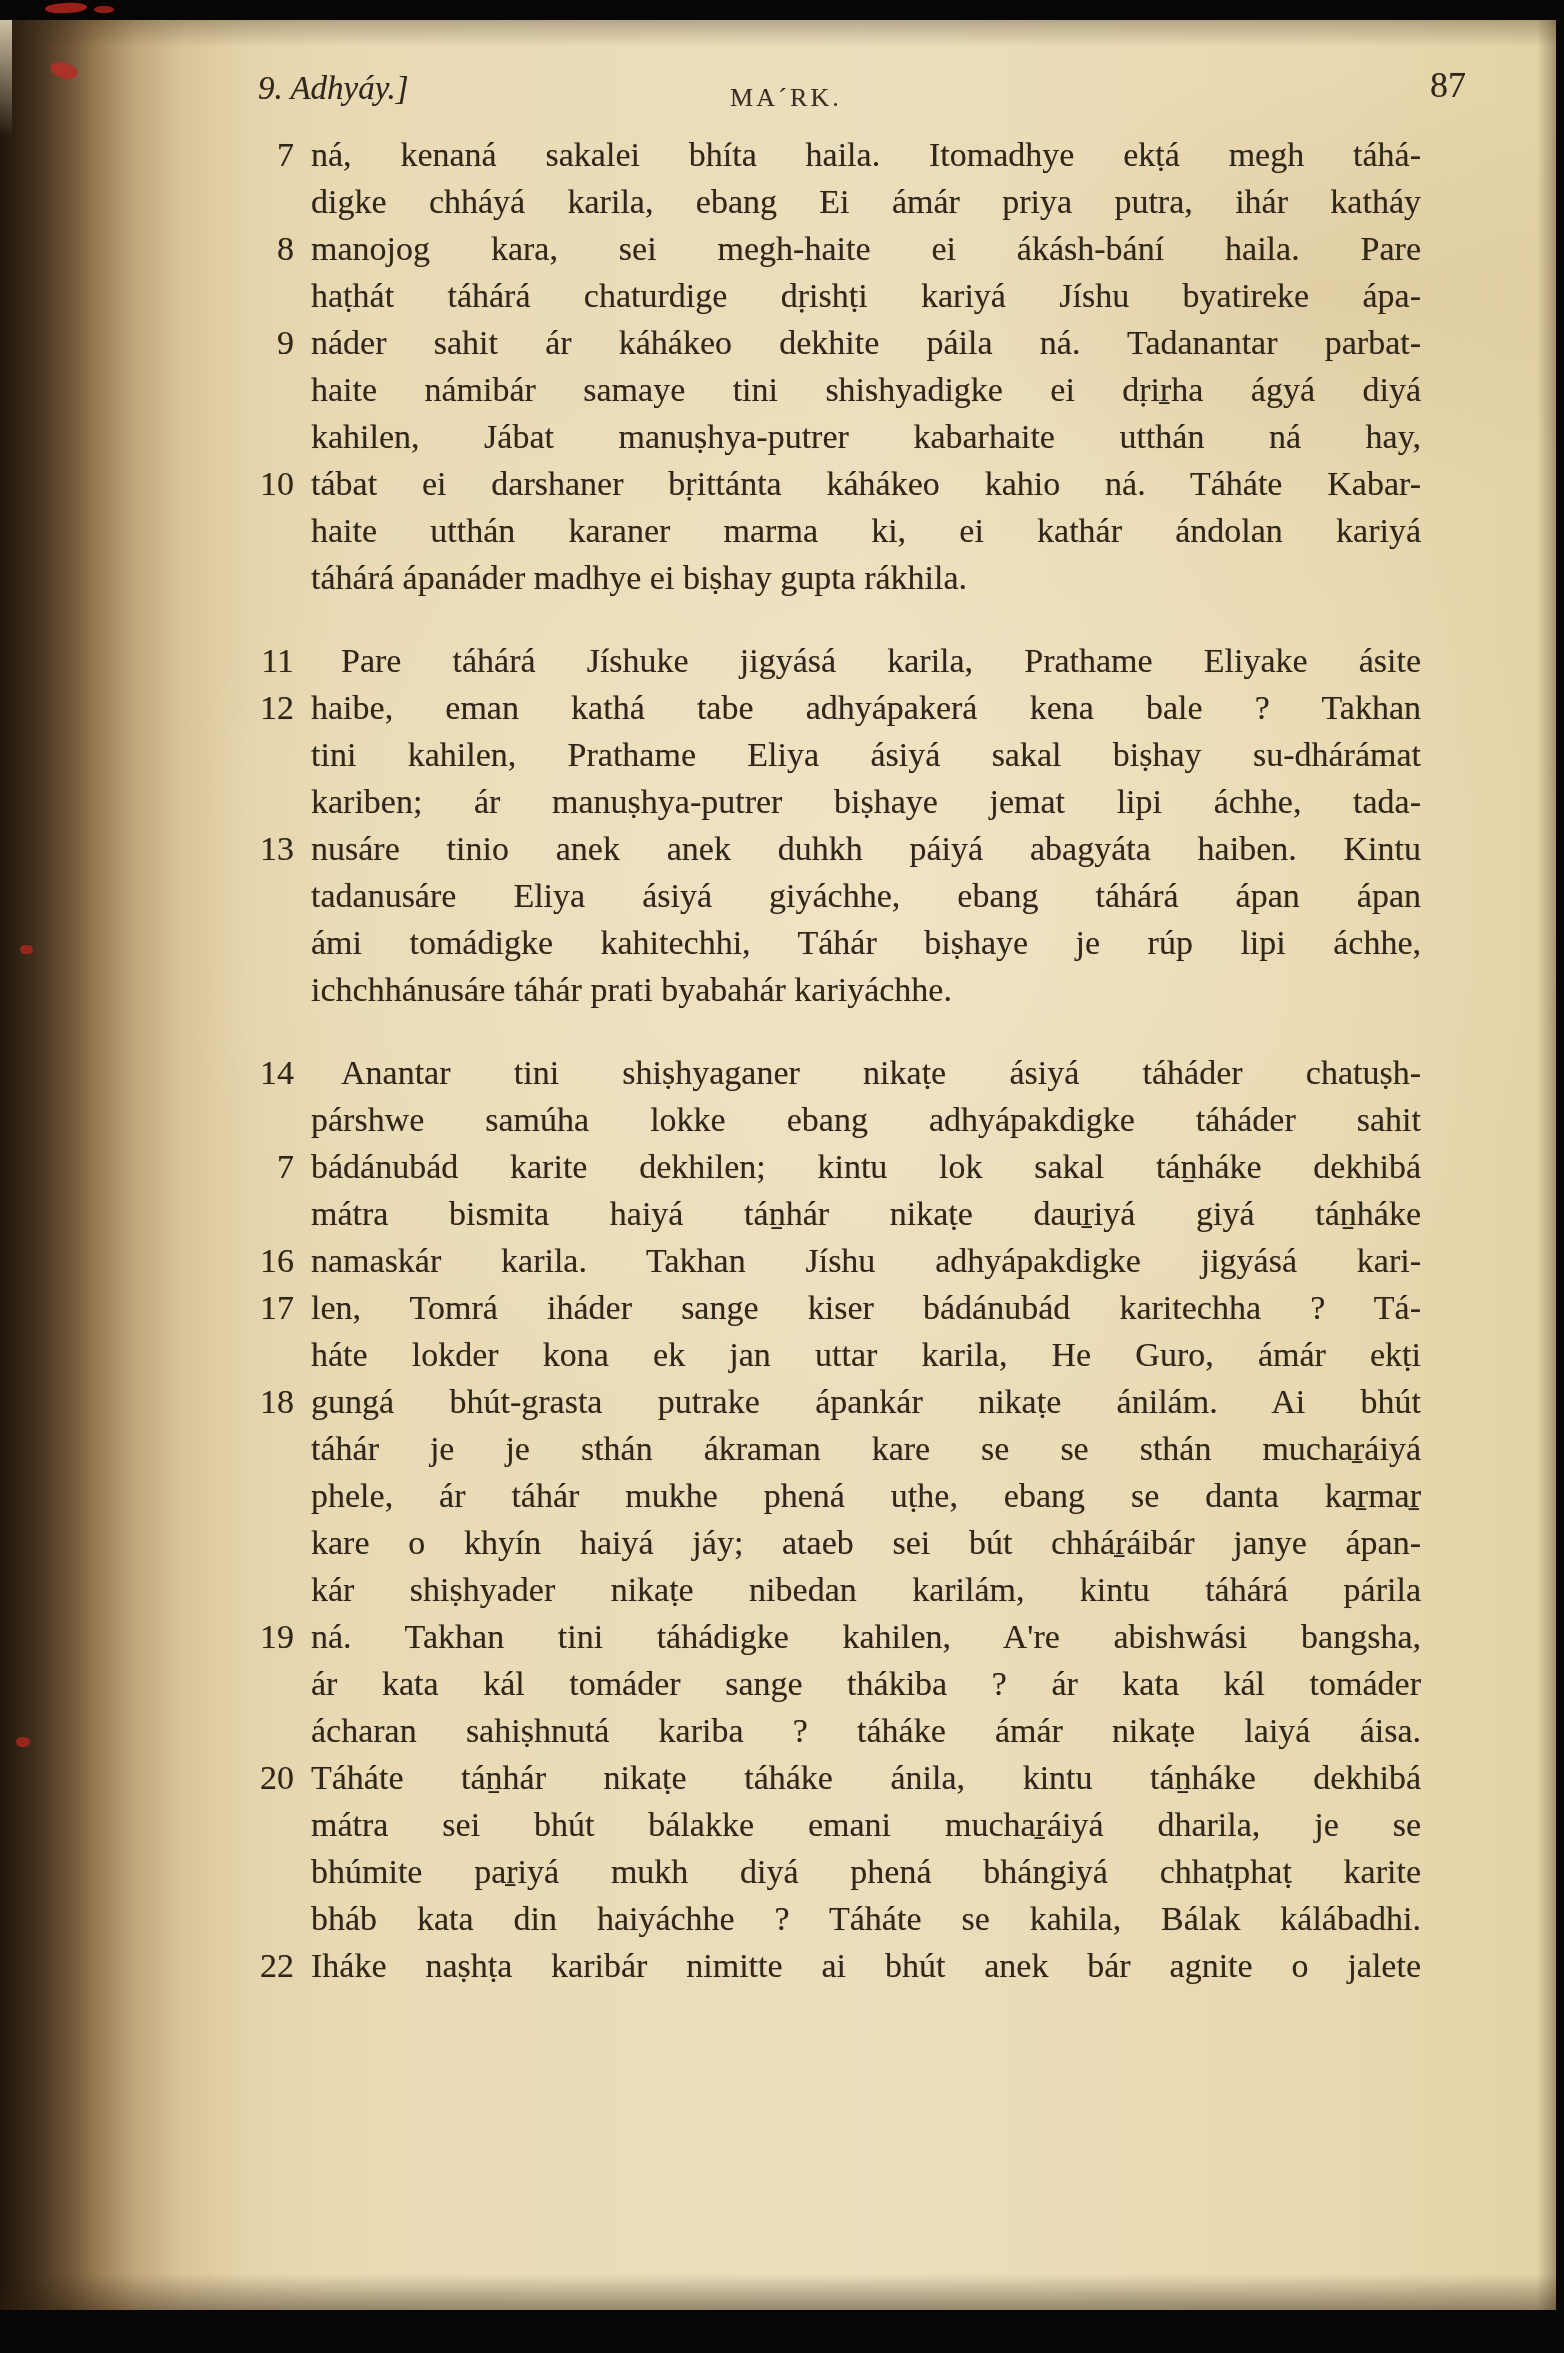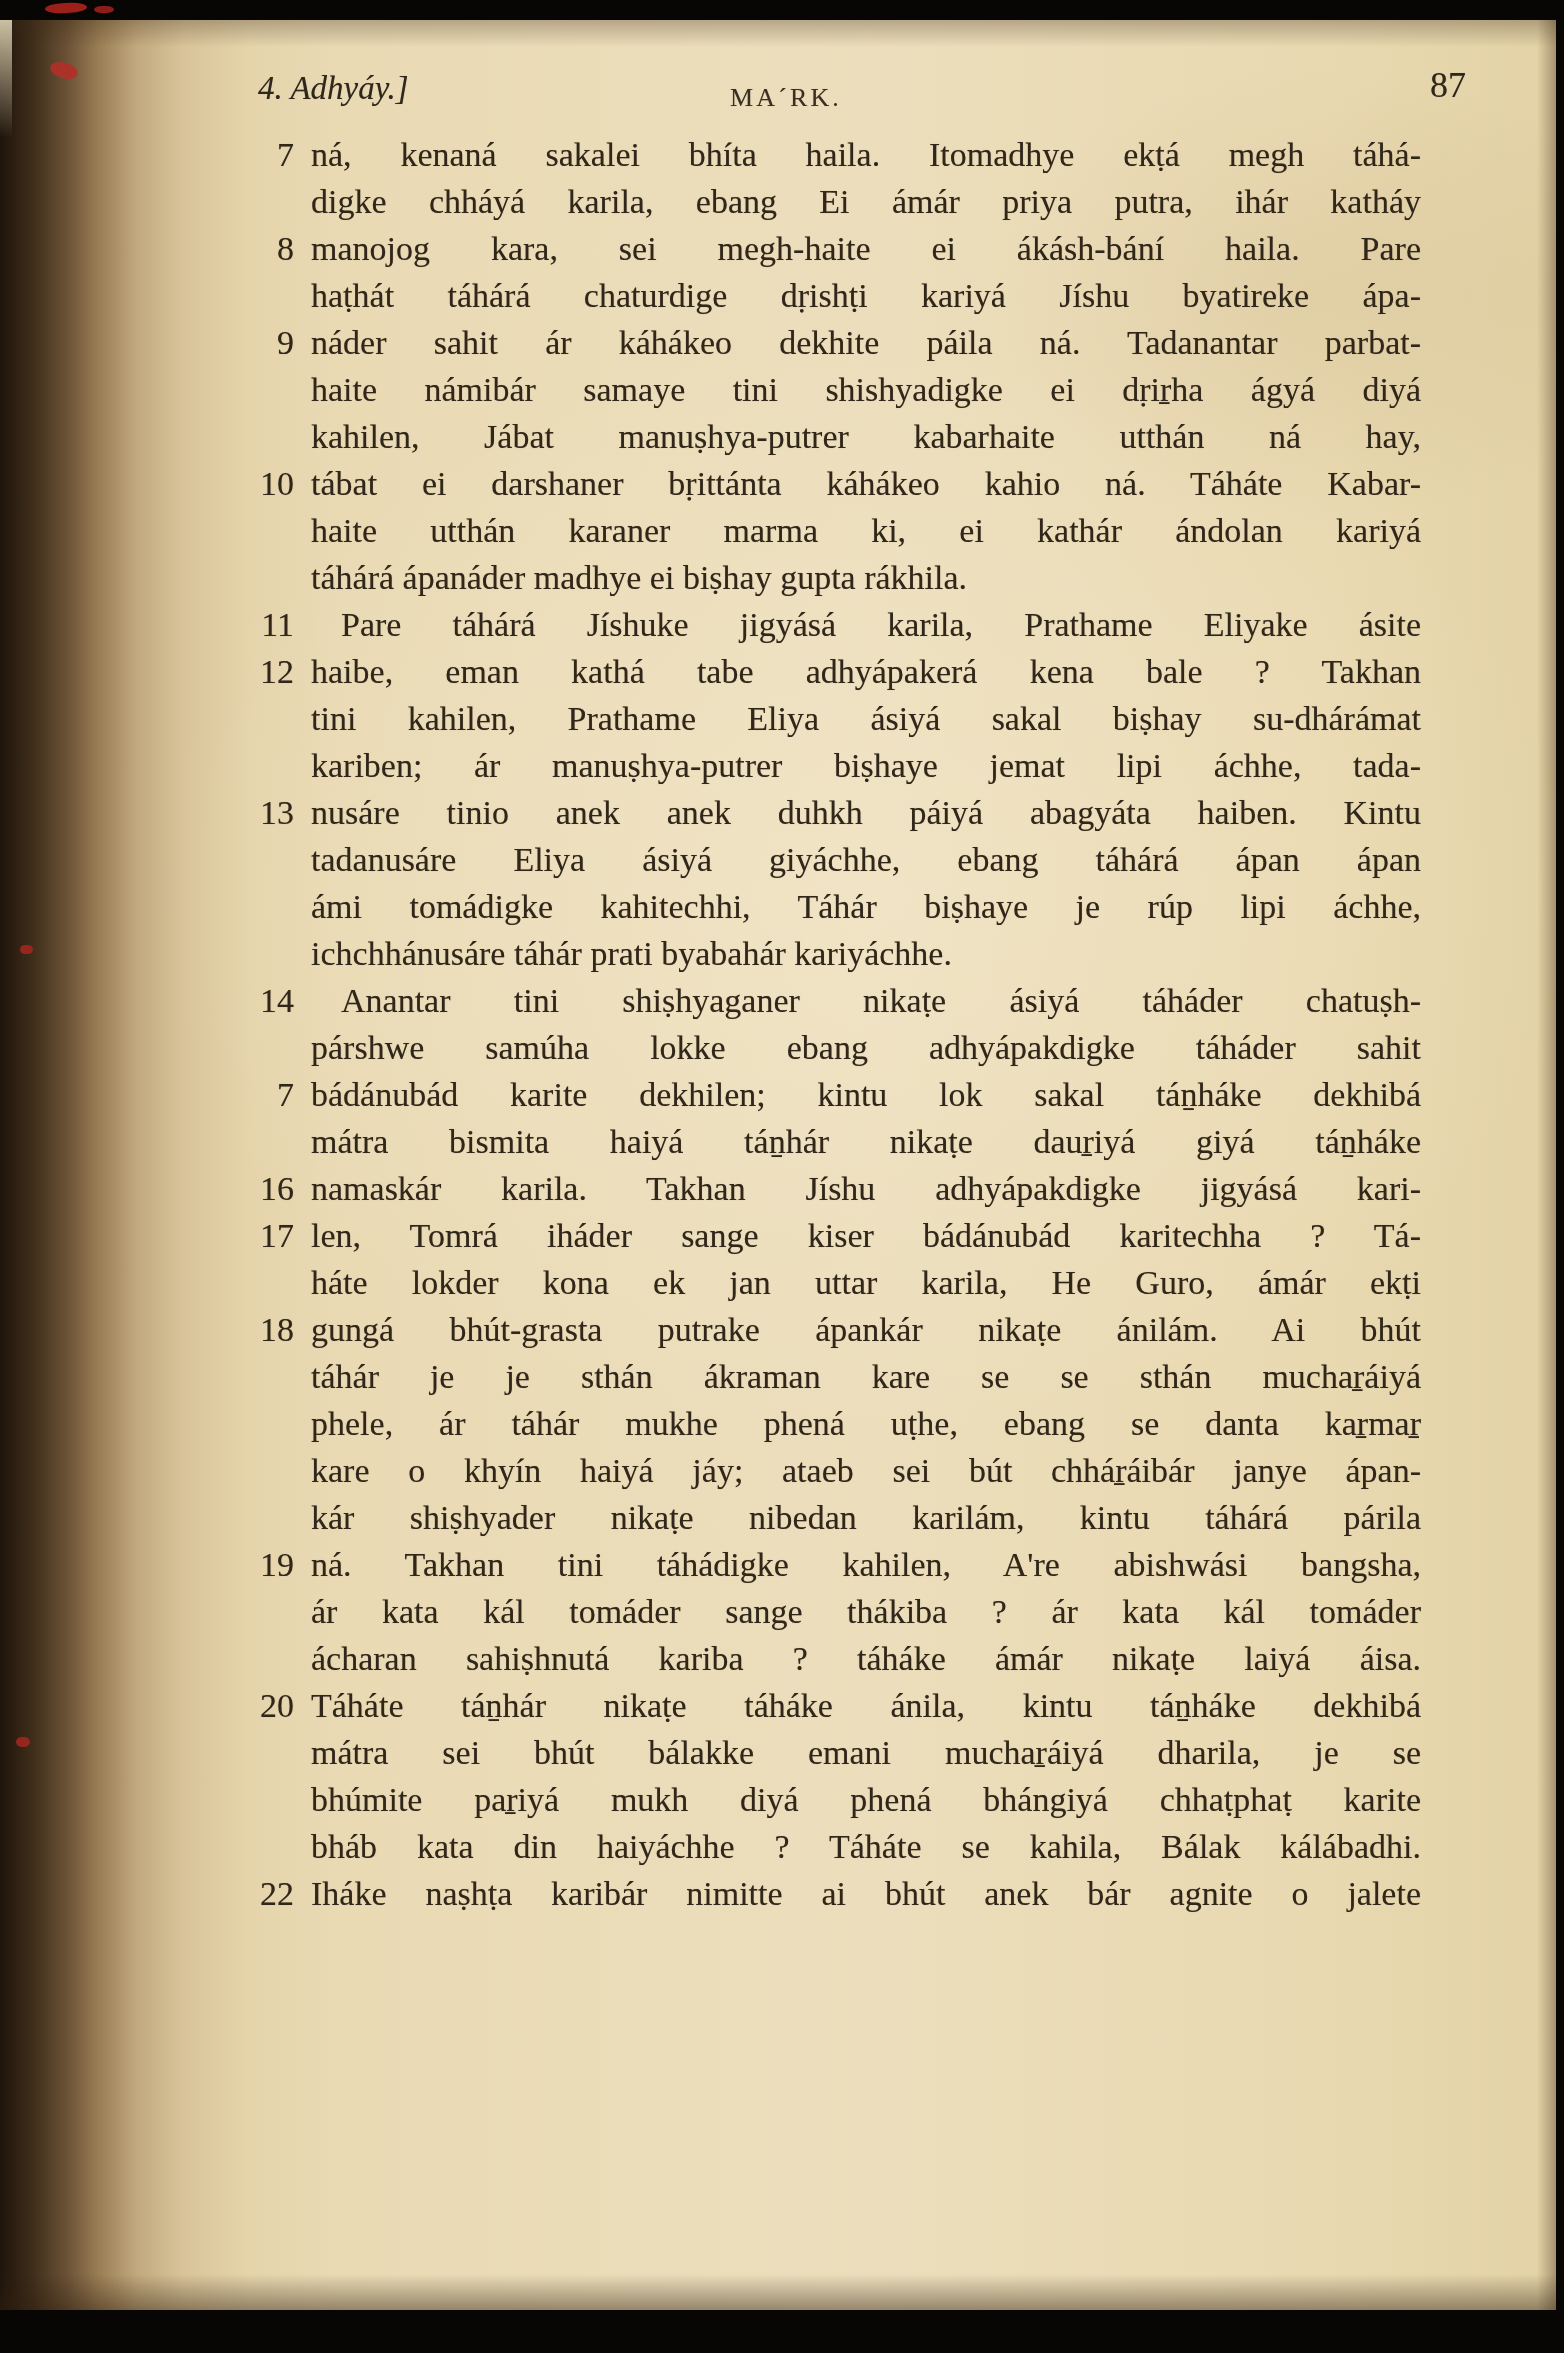--- a/index.html
+++ b/index.html
@@ -101,29 +101,29 @@
     width: 44px;
     text-align: right;
     display: inline-block;
   }
   .line .ltext {
     display: block;
     text-align: justify;
     text-align-last: justify;
   }
   .line.nojust .ltext { text-align-last: left; }
-  .line.indent .ltext { text-indent: 30px; }
+  .line.indent .ltext { text-indent: 30px; margin-top: 36px; }
 </style>
 </head>
 <body>
 
 <div class="page">
 
   <div class="paper">
-    <span class="sec">4. Adhyáy.]</span>
+    <span class="sec">9. Adhyáy.]</span>
     <span class="title">MA´RK.</span>
     <span class="pnum">87</span>
 
     <div class="text-block">
         <div class="line">
           <span class="vnum">7</span>
           <span class="ltext">ná, kenaná sakalei bhíta haila.  Itomadhye ekṭá megh táhá-</span>
         </div>
         <div class="line">
           <span class="vnum"></span>

